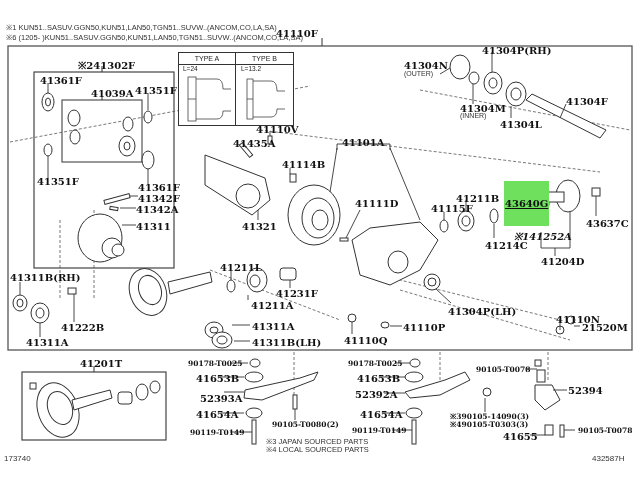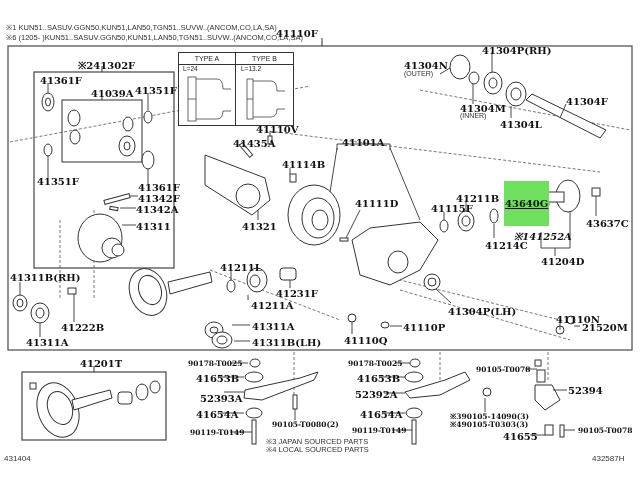--- a/index.html
+++ b/index.html
@@ -297,14 +297,14 @@
 <div class="lbl" style="left:450px;top:419px;font-size:7.5px;">※490105-T0303(3)</div>
 
 <div class="lbl" style="left:476px;top:365px;font-size:7.5px;">90105-T0078</div>
 <div class="lbl" style="left:568px;top:385px;">52394</div>
 <div class="lbl" style="left:578px;top:426px;font-size:7.5px;">90105-T0078</div>
 <div class="lbl" style="left:503px;top:431px;">41655</div>
 
 <div class="note" style="left:266px;top:436px;">※3 JAPAN SOURCED PARTS</div>
 <div class="note" style="left:266px;top:444px;">※4 LOCAL SOURCED PARTS</div>
 
-<div class="code" style="left:4px;top:454px;">431404</div>
+<div class="code" style="left:4px;top:454px;">173740</div>
 <div class="code" style="left:592px;top:454px;">432587H</div>
 
 </body></html>

